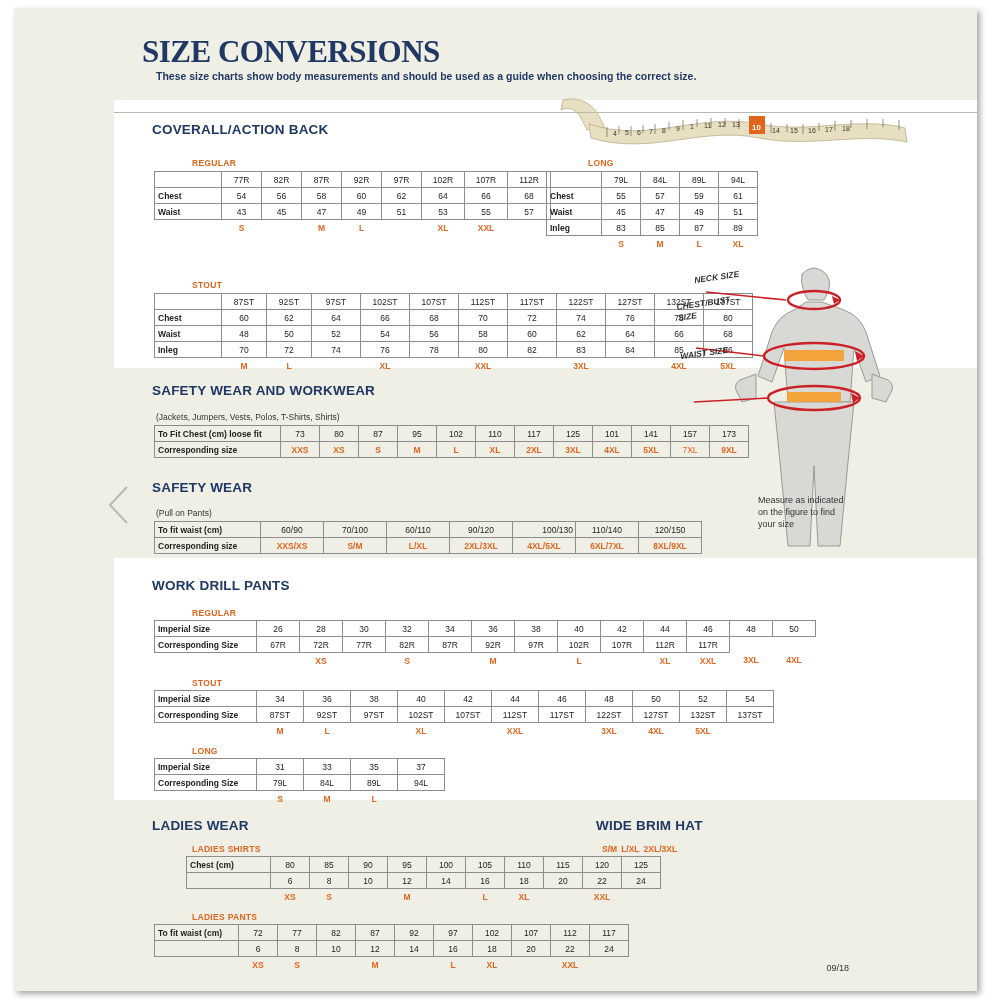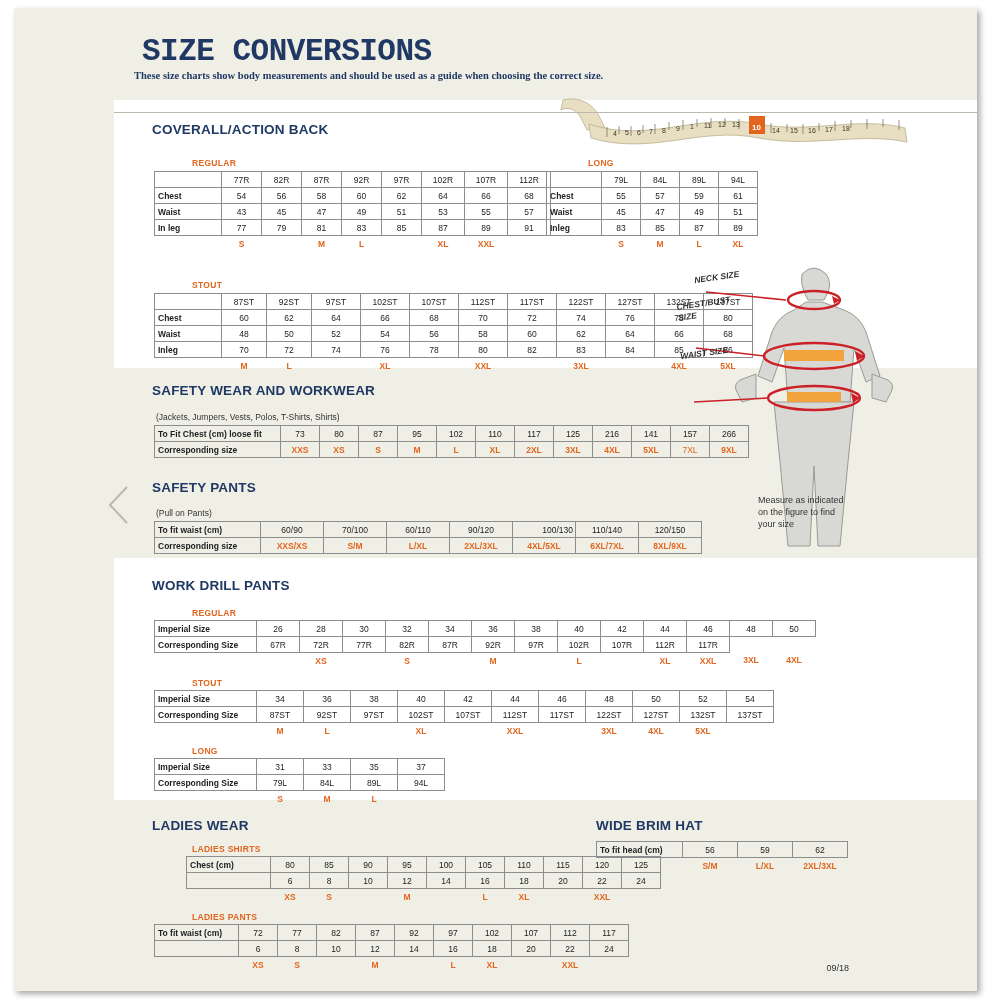--- a/index.html
+++ b/index.html
@@ -68,29 +68,28 @@
   }
 
   
   .title {
     position: absolute;
     left: 128px; top: 26px;
     font-size: 31px;
     font-weight: bold;
     letter-spacing: -0.5px;
     color: #1f3864;
-    font-family: Liberation Mono, monospace;
+    font-family: Liberation Serif, serif;
   }
   .subtitle {
     position: absolute;
-    left: 120px; top: 62px;
+    left: 142px; top: 62px;
     font-size: 10.5px;
     color: #1f3864;
     font-weight: bold;
-    font-family: Liberation Serif, serif;
   }
 
   .section-head {
     position: absolute;
     font-size: 13.5px;
     font-weight: bold;
     color: #1f3864;
     letter-spacing: 0.2px;
   }
   .sub-label {
@@ -274,31 +273,20 @@
         <td class="rowhead">Waist</td>
         <td>43</td>
         <td>45</td>
         <td>47</td>
         <td>49</td>
         <td>51</td>
         <td>53</td>
         <td>55</td>
         <td>57</td>
       </tr>
-      <tr>
-        <td class="rowhead">In leg</td>
-        <td>77</td>
-        <td>79</td>
-        <td>81</td>
-        <td>83</td>
-        <td>85</td>
-        <td>87</td>
-        <td>89</td>
-        <td>91</td>
-      </tr>
       <tr class="sizes">
         <td></td>
         <td>S</td>
         <td></td>
         <td>M</td>
         <td>L</td>
         <td></td>
         <td>XL</td>
         <td>XXL</td>
         <td></td>
@@ -430,44 +418,44 @@
           <tr>
         <td class="rowhead" style="width:120px;">To Fit Chest (cm) loose fit</td>
         <td style="width:34px;">73</td>
         <td style="width:34px;">80</td>
         <td style="width:34px;">87</td>
         <td style="width:34px;">95</td>
         <td style="width:34px;">102</td>
         <td style="width:34px;">110</td>
         <td style="width:34px;">117</td>
         <td style="width:34px;">125</td>
-        <td style="width:34px;">216</td>
+        <td style="width:34px;">101</td>
         <td style="width:34px;">141</td>
         <td style="width:34px;">157</td>
-        <td style="width:34px;">266</td>
+        <td style="width:34px;">173</td>
       </tr>
       <tr>
         <td class="rowhead">Corresponding size</td>
         <td style="color:#e2651e;font-weight:bold;">XXS</td>
         <td style="color:#e2651e;font-weight:bold;">XS</td>
         <td style="color:#e2651e;font-weight:bold;">S</td>
         <td style="color:#e2651e;font-weight:bold;">M</td>
         <td style="color:#e2651e;font-weight:bold;">L</td>
         <td style="color:#e2651e;font-weight:bold;">XL</td>
         <td style="color:#e2651e;font-weight:bold;">2XL</td>
         <td style="color:#e2651e;font-weight:bold;">3XL</td>
         <td style="color:#e2651e;font-weight:bold;">4XL</td>
         <td style="color:#e2651e;font-weight:bold;">5XL</td>
         <td style="color:#e2651e;font-weight:normal;">7XL</td>
         <td style="color:#e2651e;font-weight:bold;">9XL</td>
       </tr>
     </tbody>
       </table>
 
-    <div class="section-head" style="left:138px; top:472px;">SAFETY PANTS</div>
+    <div class="section-head" style="left:138px; top:472px;">SAFETY WEAR</div>
     <div class="note-label" style="left:142px; top:500px;">(Pull on Pants)</div>
     <table class="grid" style="left:140px; top:513px;">
       <tbody>
           <tr>
         <td class="rowhead" style="width:100px;">To fit waist (cm)</td>
         <td style="width:58px;margin-left:19px;">60/90</td>
         <td style="width:58px;">70/100</td>
         <td style="width:58px;">60/110</td>
         <td style="width:58px;">90/120</td>
         <td style="width:58px;text-align:right;">100/130</td>
@@ -708,26 +696,20 @@
         <td>XL</td>
         <td></td>
         <td>XXL</td>
       </tr>
     </tbody>
       </table>
 
     <div class="section-head" style="left:582px; top:810px;">WIDE BRIM HAT</div>
     <table class="grid" style="left:582px; top:833px;">
       <tbody>
-          <tr>
-        <td class="rowhead" style="width:80px;">To fit head (cm)</td>
-        <td style="width:50px;">56</td>
-        <td style="width:50px;">59</td>
-        <td style="width:50px;">62</td>
-      </tr>
       <tr class="sizes">
         <td></td>
         <td>S/M</td>
         <td>L/XL</td>
         <td>2XL/3XL</td>
       </tr>
     </tbody>
       </table>
 
     <div class="figure-wrap">

